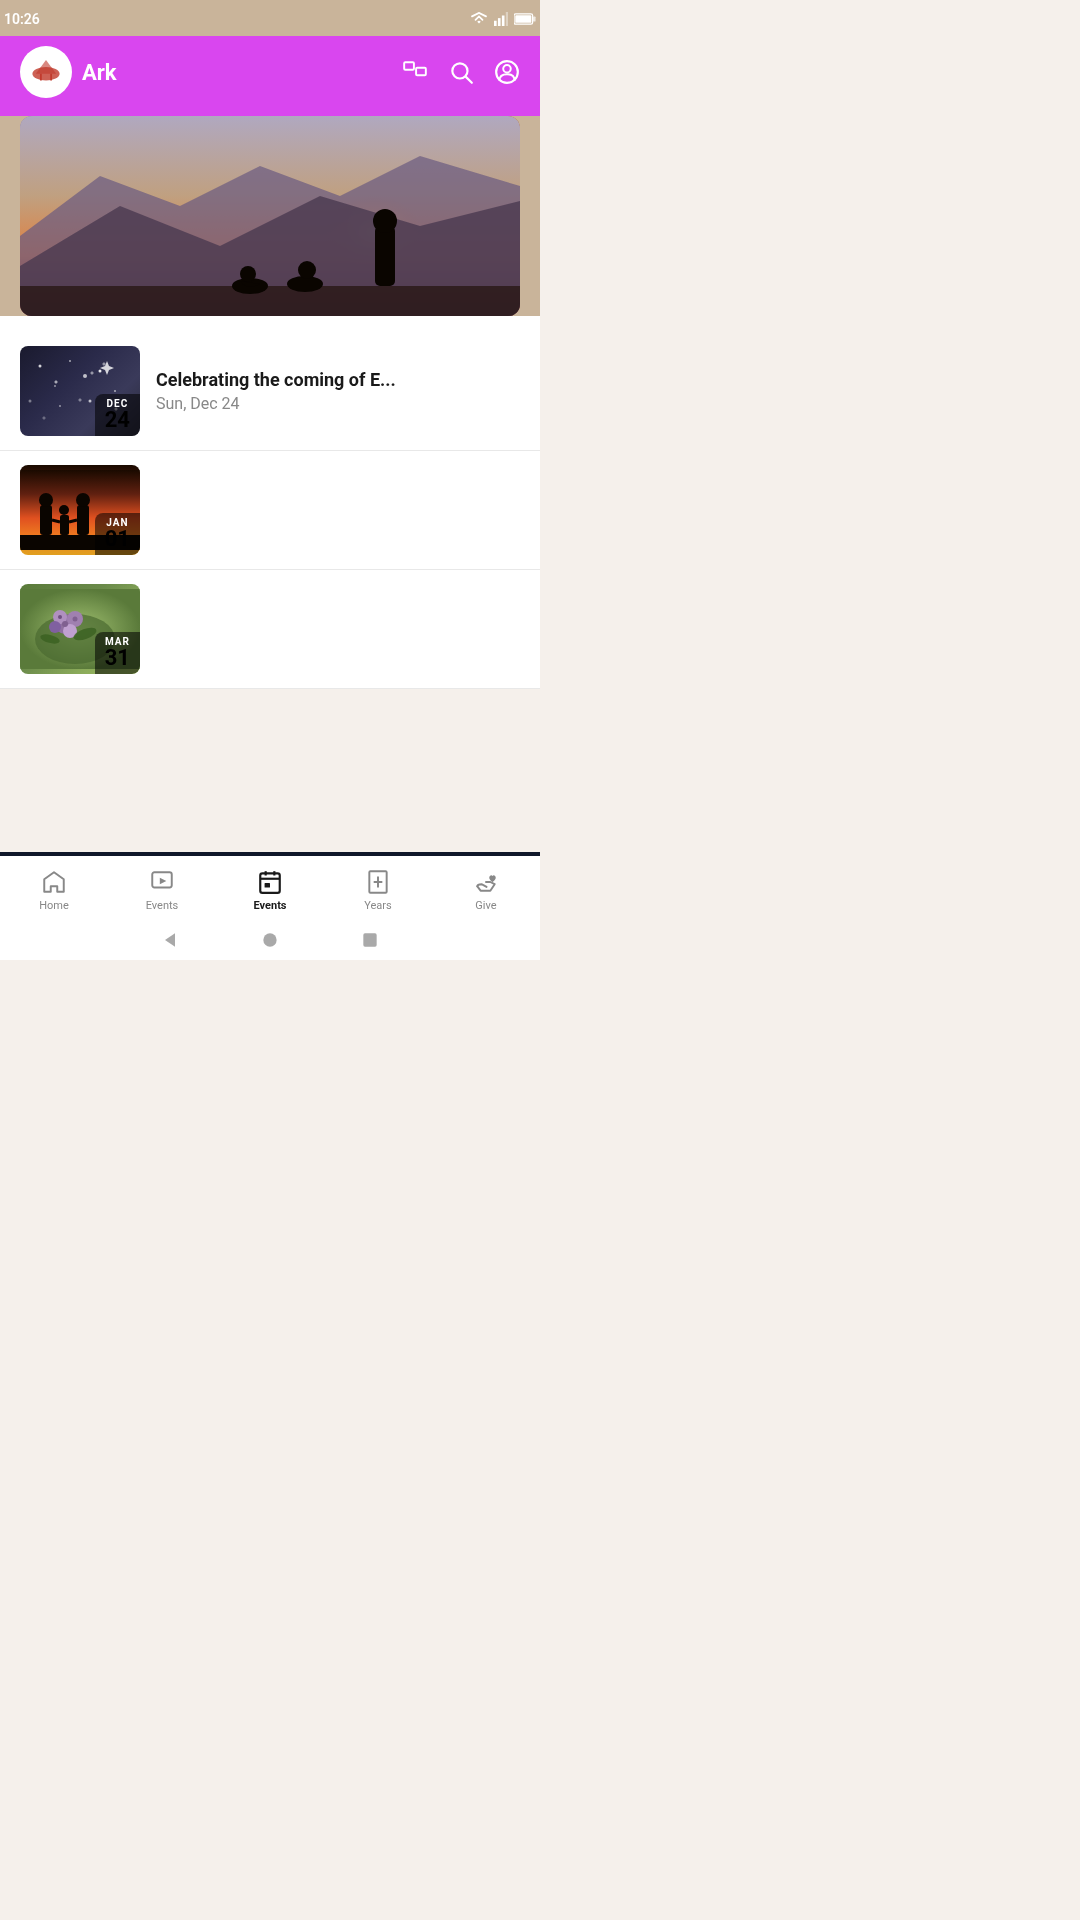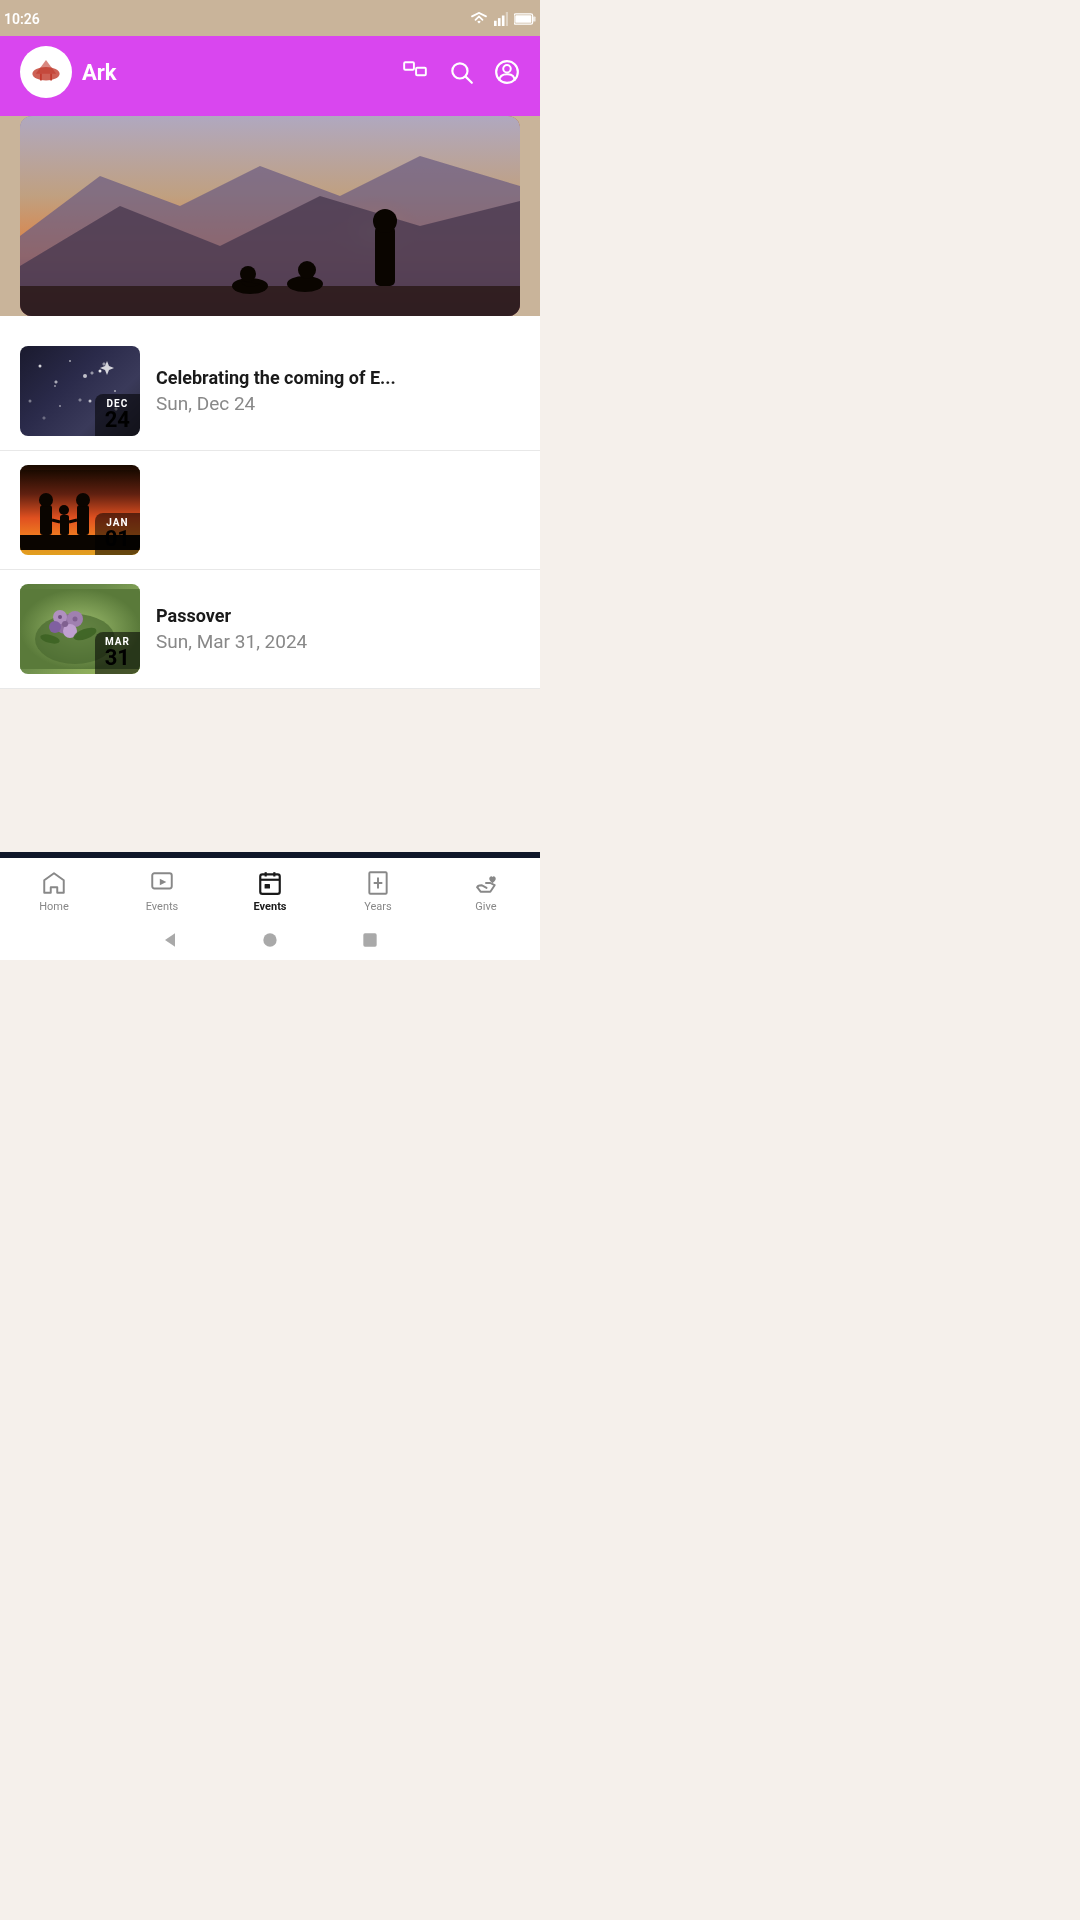--- a/index.html
+++ b/index.html
@@ -207,32 +207,32 @@
     .event-info {
       flex: 1;
     }
     .event-title {
       font-size: 18px;
       font-weight: 700;
       color: #1a1a1a;
       margin-bottom: 4px;
     }
     .event-date {
-      font-size: 19px;
+      font-size: 16px;
       color: #888;
     }
 
     
     .bottom-nav {
       position: absolute;
       bottom: 36px;
       left: 0;
       right: 0;
       background: #fff;
-      border-top: 6px solid #0f172a;
+      border-top: 4px solid #0f172a;
       display: flex;
       align-items: center;
       height: 72px;
     }
     .nav-item {
       flex: 1;
       display: flex;
       flex-direction: column;
       align-items: center;
       justify-content: center;
@@ -478,24 +478,20 @@
 
             <ellipse cx="65" cy="45" rx="12" ry="5" fill="#3a6020" opacity="0.8" transform="rotate(-20,65,45)"></ellipse>
             <ellipse cx="30" cy="50" rx="10" ry="4" fill="#3a6020" opacity="0.8" transform="rotate(15,30,50)"></ellipse>
           </svg>
         </div>
         <div class="date-badge">
           <div class="month">MAR</div>
           <div class="day">31</div>
         </div>
       </div>
-      <div class="event-info">
-        <div class="event-title">Passover</div>
-        <div class="event-date">Sun, Mar 31, 2024</div>
-      </div>
     </div>
 
   </div>
 </div>
 
 <div class="bottom-nav">
 
   <div class="nav-item">
     <svg viewBox="0 0 24 24" fill="none" stroke="#888" stroke-width="1.8">
       <path d="M3 9.5L12 3l9 6.5V21H15v-5h-6v5H3z" stroke-linecap="round" stroke-linejoin="round"></path>

